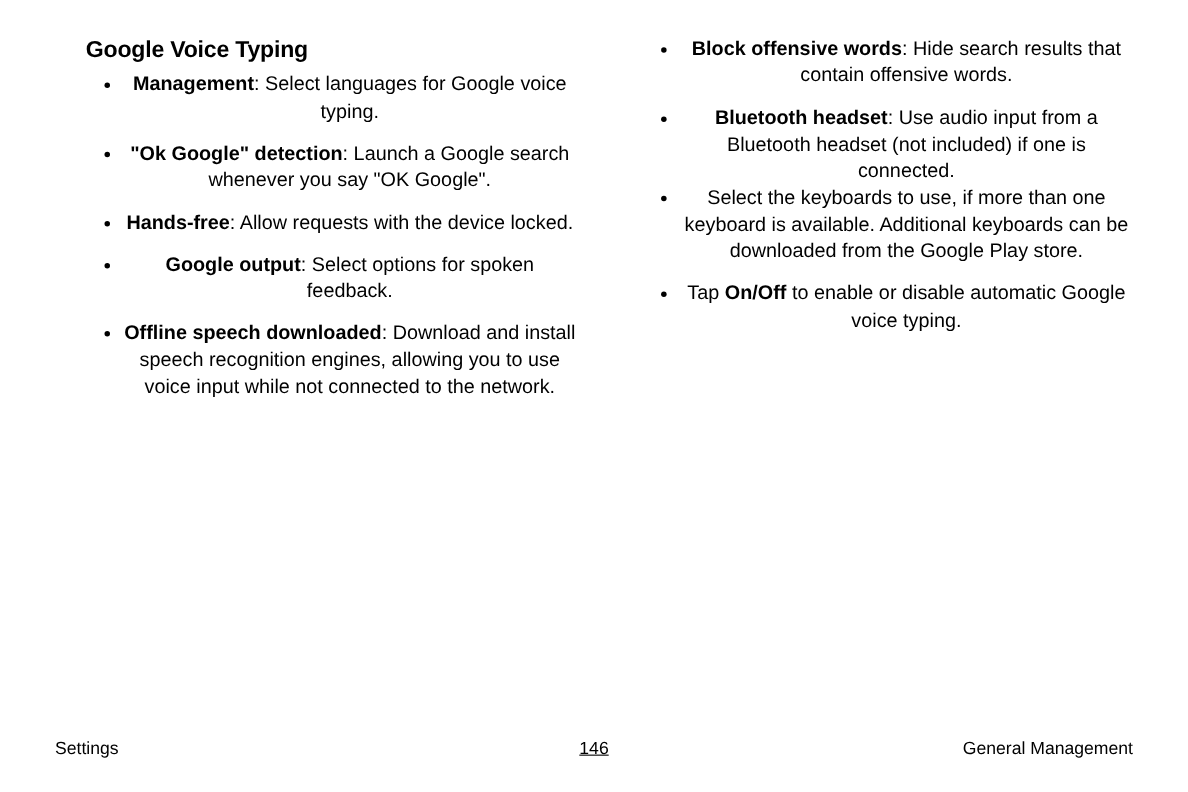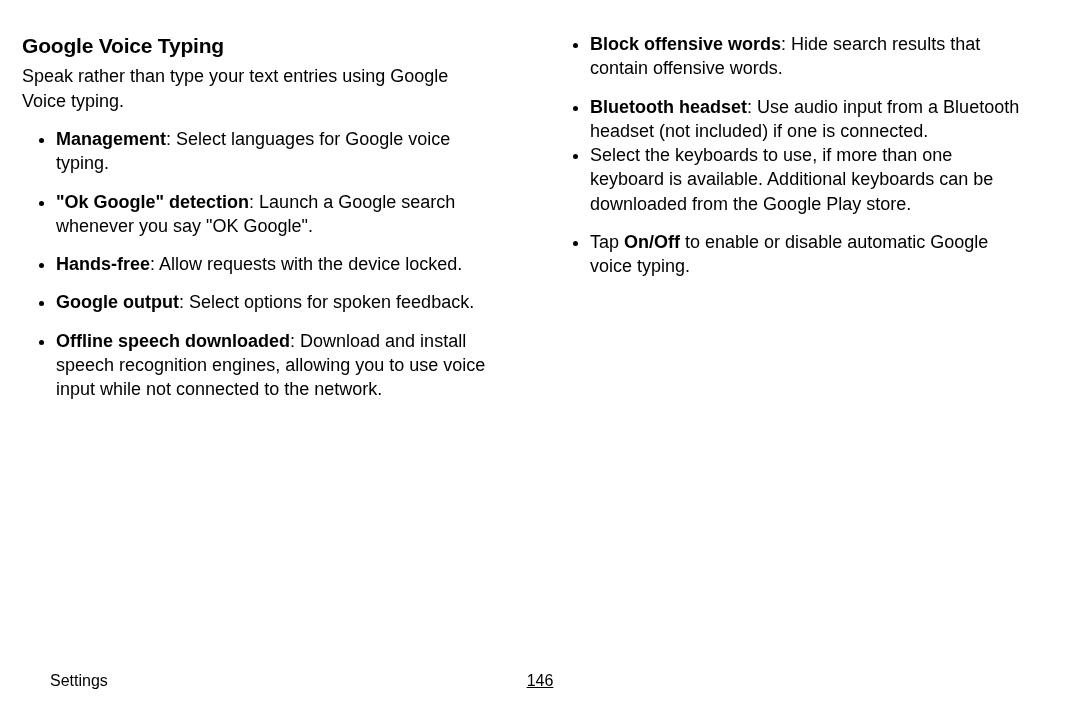--- a/index.html
+++ b/index.html
@@ -11,21 +11,21 @@
     font-family: Arial, Helvetica, sans-serif;
     color: #000000;
     font-size: 18px;
     line-height: 1.35;
   }
   .page {
     position: relative;
     width: 1080px;
     height: 720px;
     box-sizing: border-box;
-    padding: 32px 50px 0 22px;
+    padding: 32px 50px 0 78px;
   }
   .cols {
     display: flex;
     gap: 60px;
   }
   .col {
     flex: 1;
   }
   h2.section {
     font-size: 21px;
@@ -35,20 +35,21 @@
   }
   p.intro {
     margin: 0 0 14px 0;
   }
   ul {
     margin: 0;
     padding-left: 34px;
   }
   ul li {
     margin-bottom: 14px;
+    text-align: center;
   }
   ul li:last-child {
     margin-bottom: 0;
   }
   .b { font-weight: bold; }
   .footer {
     position: absolute;
     left: 50px;
     right: 50px;
     bottom: 28px;
@@ -64,21 +65,20 @@
   }
 </style>
 </head>
 <body>
 
 <div class="page">
   <div class="cols">
 
     <div class="col">
       <h2 class="section">Google Voice Typing</h2>
-      <p class="intro">Speak rather than type your text entries using Google Voice typing.</p>
       <ul>
         <li>
           <span class="b">Management</span><span>: Select languages for Google voice typing.</span>
         </li>
         <li>
           <span class="b">"Ok Google" detection</span><span>: Launch a Google search whenever you say "OK Google".</span>
         </li>
         <li>
           <span class="b">Hands-free</span><span>: Allow requests with the device locked.</span>
         </li>
@@ -109,14 +109,15 @@
           <span>Tap </span><span class="b">On/Off</span><span> to enable or disable automatic Google voice typing.</span>
         </li>
       </ul>
     </div>
 
   </div>
 
   <div class="footer">
     <span>Settings</span>
     <span class="center">146</span>
+    <span>General Management</span>
   </div>
 </div>
 
 </body></html>

